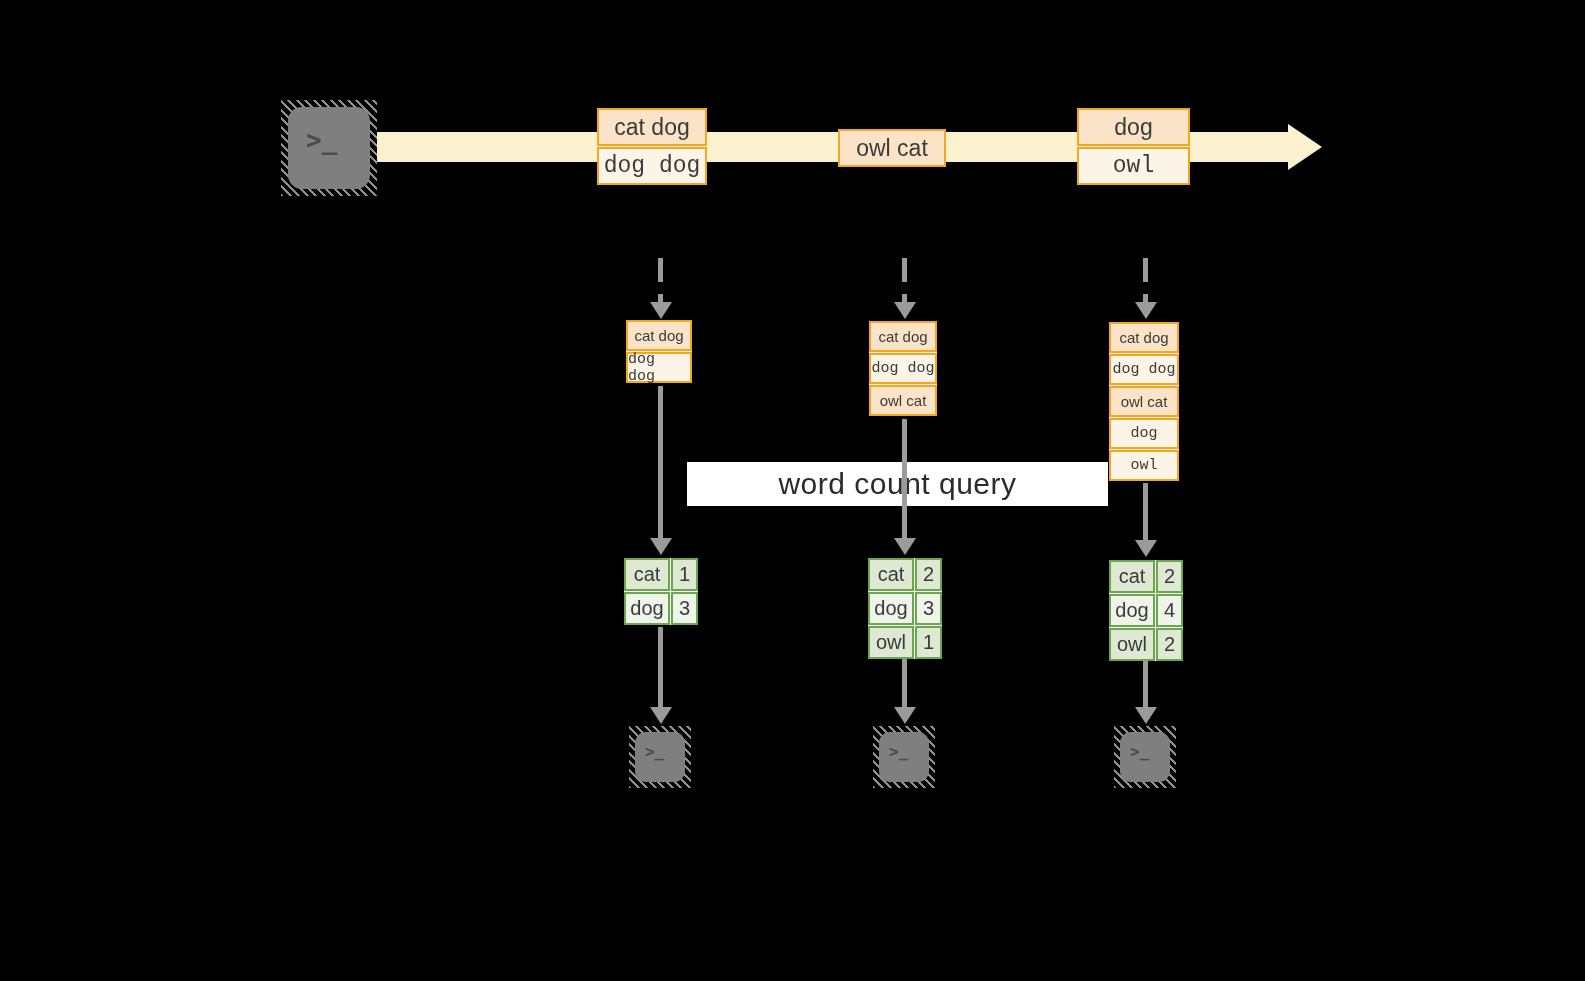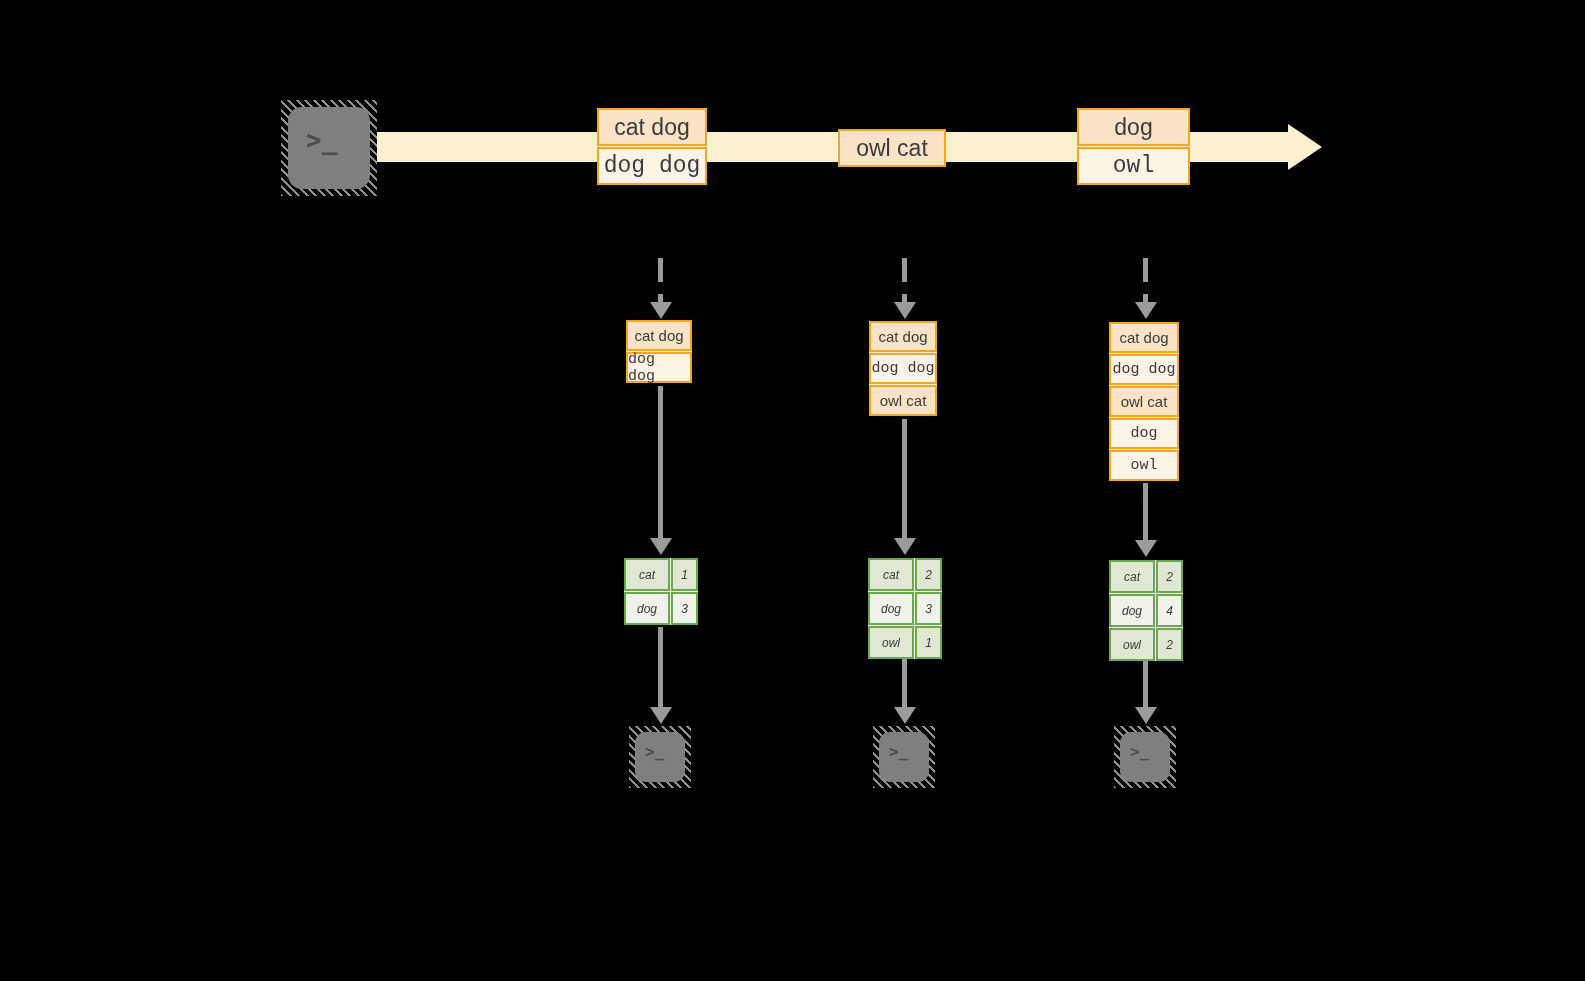--- a/index.html
+++ b/index.html
@@ -37,21 +37,21 @@
   .vdash{position:absolute;width:5px;z-index:2;
     background:repeating-linear-gradient(to bottom,var(--gray) 0 24px,transparent 24px 36px);}
   .vhead{position:absolute;width:0;height:0;z-index:2;
     border-left:11px solid transparent;border-right:11px solid transparent;
     border-top:17px solid var(--gray);}
   
   .query{position:absolute;background:#FFFFFF;display:flex;align-items:center;justify-content:center;
     font-size:30px;font-weight:300;color:#2B2B2B;z-index:1;letter-spacing:.5px;}
   
   .gtable{position:absolute;display:grid;grid-template-columns:46px 27px;gap:1px;background:#F4F7F1;z-index:3;}
-  .gcell{border:2px solid var(--green);height:29px;display:flex;align-items:center;justify-content:center;font-size:12px;font-style:italic;}
+  .gcell{border:2px solid var(--green);height:29px;display:flex;align-items:center;justify-content:center;font-size:20px;}
   .gcell.dark{background:var(--gdark);}
   .gcell.light{background:var(--glight);}
   
   .term{position:absolute;z-index:3;
     background:repeating-linear-gradient(45deg,#8F8F8F 0 2px,transparent 2px 6px);}
   .term-inner{position:absolute;inset:7px;background:var(--termgray);border-radius:14px;
     display:flex;align-items:flex-start;justify-content:flex-start;}
   .term-glyph{color:#4B4B4B;font-weight:700;font-family:"DejaVu Sans Mono",monospace;}
   .term.big .term-glyph{font-size:26px;padding:18px 0 0 18px;}
   .term.small .term-glyph{font-size:16px;padding:10px 0 0 10px;}
@@ -99,20 +99,23 @@
     <div class="orow dark">owl cat</div>
   </div>
   <div class="obox state-box" style="left:1109px;top:322px;width:70px;">
     <div class="orow dark">cat dog</div>
     <div class="orow light">dog dog</div>
     <div class="orow dark">owl cat</div>
     <div class="orow light">dog</div>
     <div class="orow light">owl</div>
   </div>
 
+  <div class="query" style="left:687px;top:462px;width:421px;height:44px;">
+    <span>word count query</span>
+  </div>
 
   <div class="varrow" style="left:658px;top:386px;height:152px;"></div>
   <div class="vhead" style="left:650px;top:538px;"></div>
   <div class="varrow" style="left:902px;top:419px;height:119px;"></div>
   <div class="vhead" style="left:894px;top:538px;"></div>
   <div class="varrow" style="left:1143px;top:483px;height:57px;"></div>
   <div class="vhead" style="left:1135px;top:540px;"></div>
 
   <div class="gtable" style="left:624px;top:558px;">
     <div class="gcell dark">cat</div>

